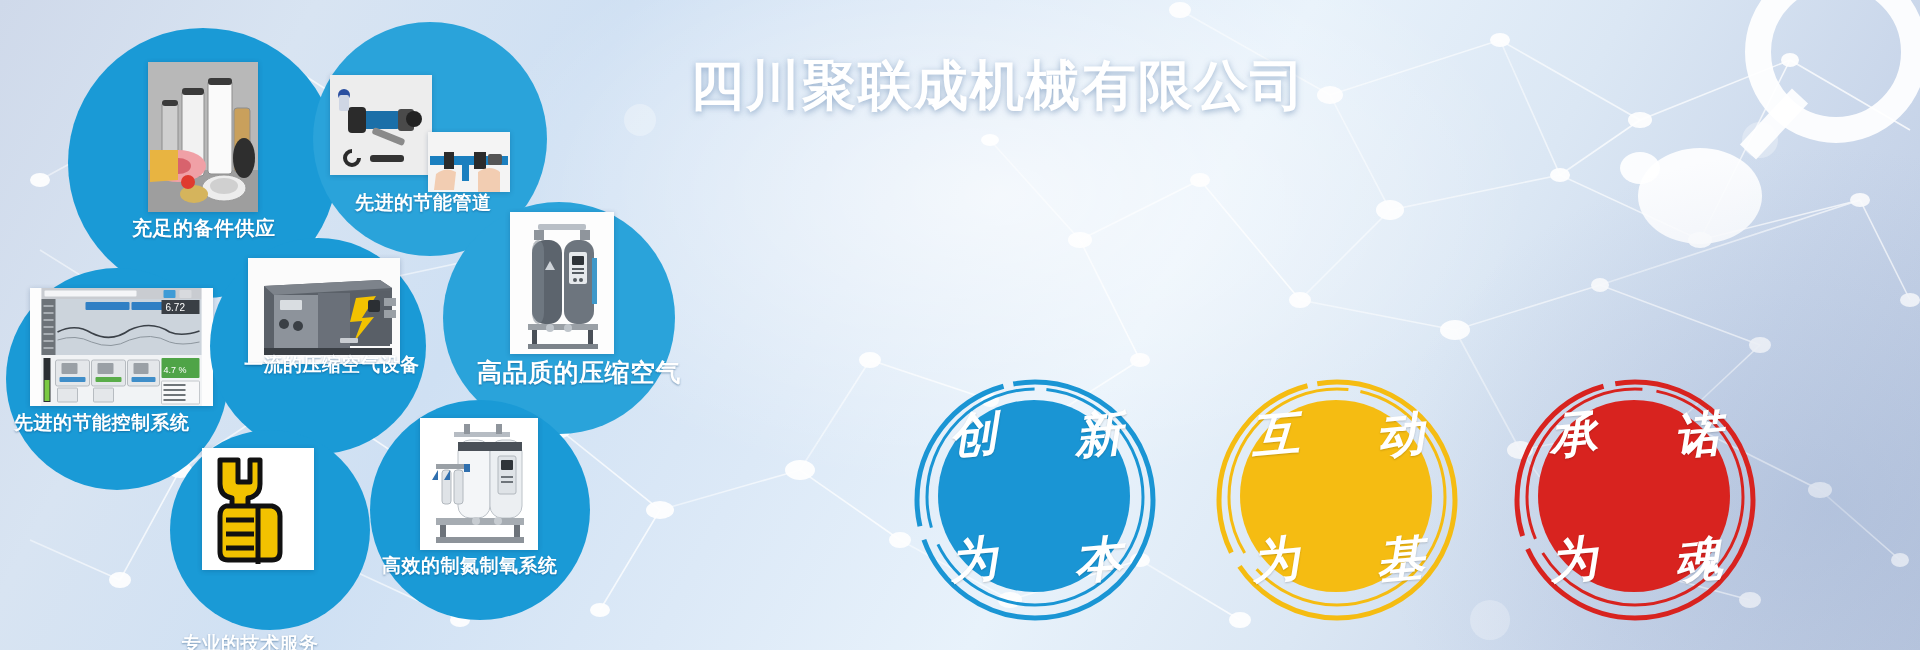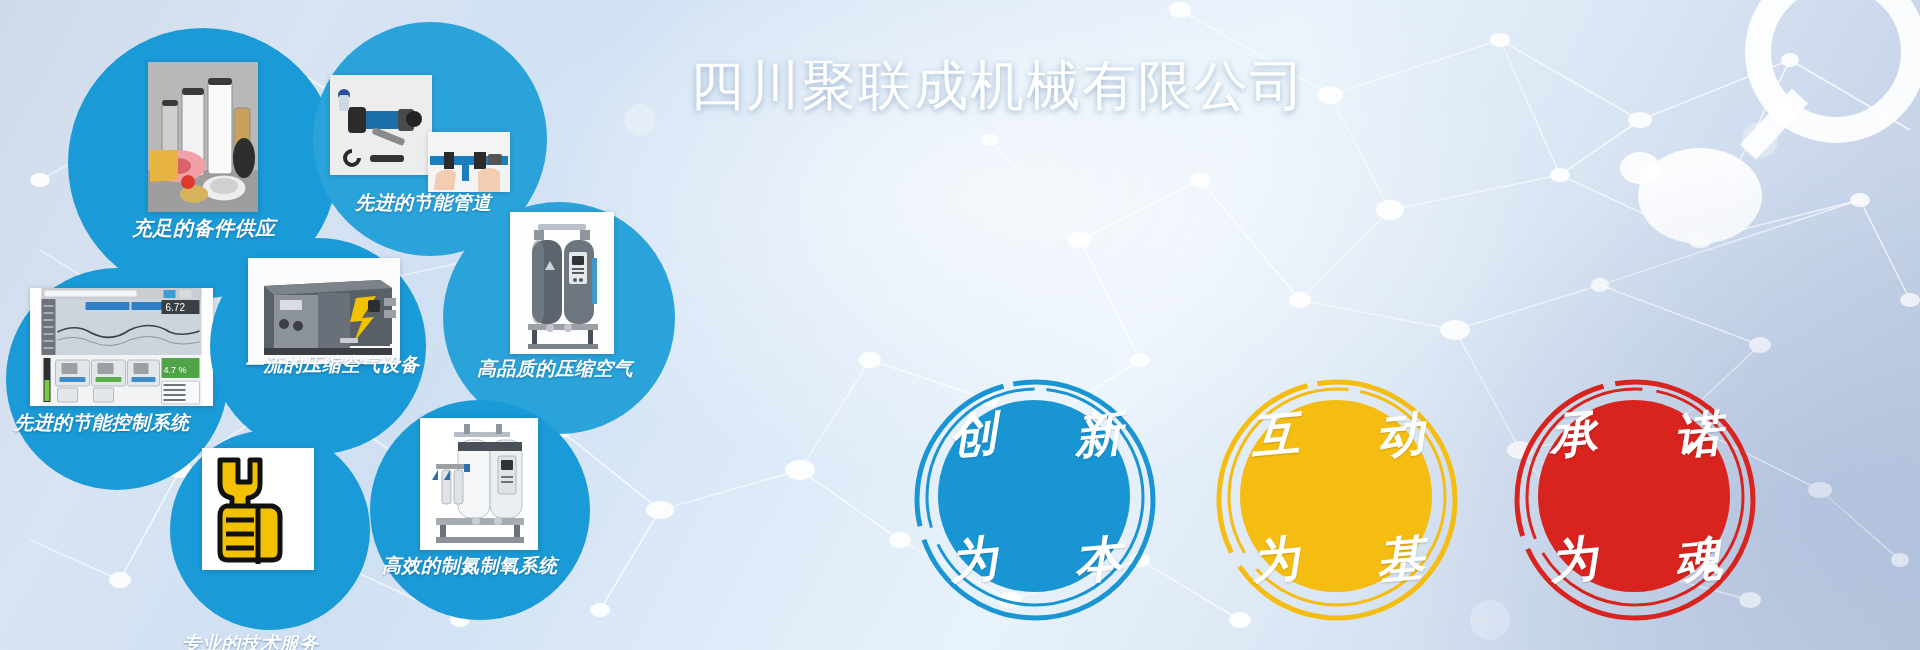--- a/index.html
+++ b/index.html
@@ -19,29 +19,29 @@
   .bg-glow2{position:absolute;inset:0;
     background:radial-gradient(ellipse 620px 500px at 95% 78%, rgba(150,170,205,.35) 0%, rgba(150,170,205,0) 72%);
     pointer-events:none;}
 
   
   .cluster{position:absolute;left:0;top:0;width:700px;height:650px;}
   .pcircle{position:absolute;border-radius:50%;background:#1a9ad6;
     box-shadow:0 0 0 0 rgba(0,0,0,0);}
   .pcircle.lighter{background:#2aa3da;}
   .ptext{position:absolute;color:#ffffff;font-weight:bold;white-space:nowrap;
-    text-shadow:0 1px 2px rgba(0,60,110,.45);letter-spacing:.5px;font-style:italic;}
+    text-shadow:0 1px 2px rgba(0,60,110,.45);letter-spacing:.5px;}
   .pimg{position:absolute;background:#fdfdfd;overflow:hidden;
     box-shadow:0 1px 5px rgba(0,40,80,.22);}
 
   
   .photo{width:100%;height:100%;display:block;}
 
   
-  .headline{position:absolute;color:#ffffff;font-weight:normal;white-space:nowrap;
+  .headline{position:absolute;color:#ffffff;font-weight:bold;white-space:nowrap;
     text-shadow:0 2px 6px rgba(90,125,170,.55);}
   #title{left:690px;top:50px;font-size:54px;letter-spacing:2px;}
   #subtitle{left:895px;top:168px;font-size:50px;letter-spacing:2px;}
 
   
   .seal{position:absolute;width:250px;height:250px;}
   .seal-text{position:absolute;inset:0;display:grid;
     grid-template-columns:1fr 1fr;grid-template-rows:1fr 1fr;
     align-items:center;justify-items:center;
     color:#fff;font-size:48px;font-weight:bold;
@@ -309,21 +309,21 @@
         <rect x="82" y="46" width="5" height="46" fill="#3f98c9"></rect>
         <rect x="18" y="112" width="70" height="6" fill="#9aa0a6"></rect>
         <rect x="22" y="118" width="5" height="16" fill="#4a5058"></rect>
         <rect x="78" y="118" width="5" height="16" fill="#4a5058"></rect>
         <rect x="18" y="132" width="70" height="5" fill="#7c838a"></rect>
         <circle cx="40" cy="116" r="4" fill="#bfc5cb"></circle>
         <circle cx="58" cy="116" r="4" fill="#bfc5cb"></circle>
         <path d="M35 58 l5 -9 l5 9 z" fill="#cfd4d9"></path>
       </svg>
     </div>
-    <div class="ptext" style="left:477px;top:356px;font-size:19px;">高品质的压缩空气</div>
+    <div class="ptext" style="left:477px;top:356px;font-size:25px;">高品质的压缩空气</div>
 
     <div class="pcircle" style="left:170px;top:430px;width:200px;height:200px;"></div>
     <div class="pimg" style="left:202px;top:448px;width:112px;height:122px;">
       <svg class="photo" viewBox="0 0 112 122">
         <rect width="112" height="122" fill="#ffffff"></rect>
         <g stroke="#111" stroke-width="5" stroke-linejoin="round" fill="#f2c200">
           <path d="M36 12 L36 34 L48 34 L48 12 L58 12 L58 36 q0 12 -12 14 l0 10 l-16 0 l0 -10 q-12 -2 -12 -14 l0 -24 z"></path>
           <path d="M24 58 q-6 2 -6 10 l0 36 q0 8 8 8 l44 0 q8 0 8 -8 l0 -36 q0 -8 -8 -10 z"></path>
           <path d="M56 58 l0 58"></path>
           <path d="M24 72 l28 0 M24 86 l28 0 M24 100 l28 0"></path>

